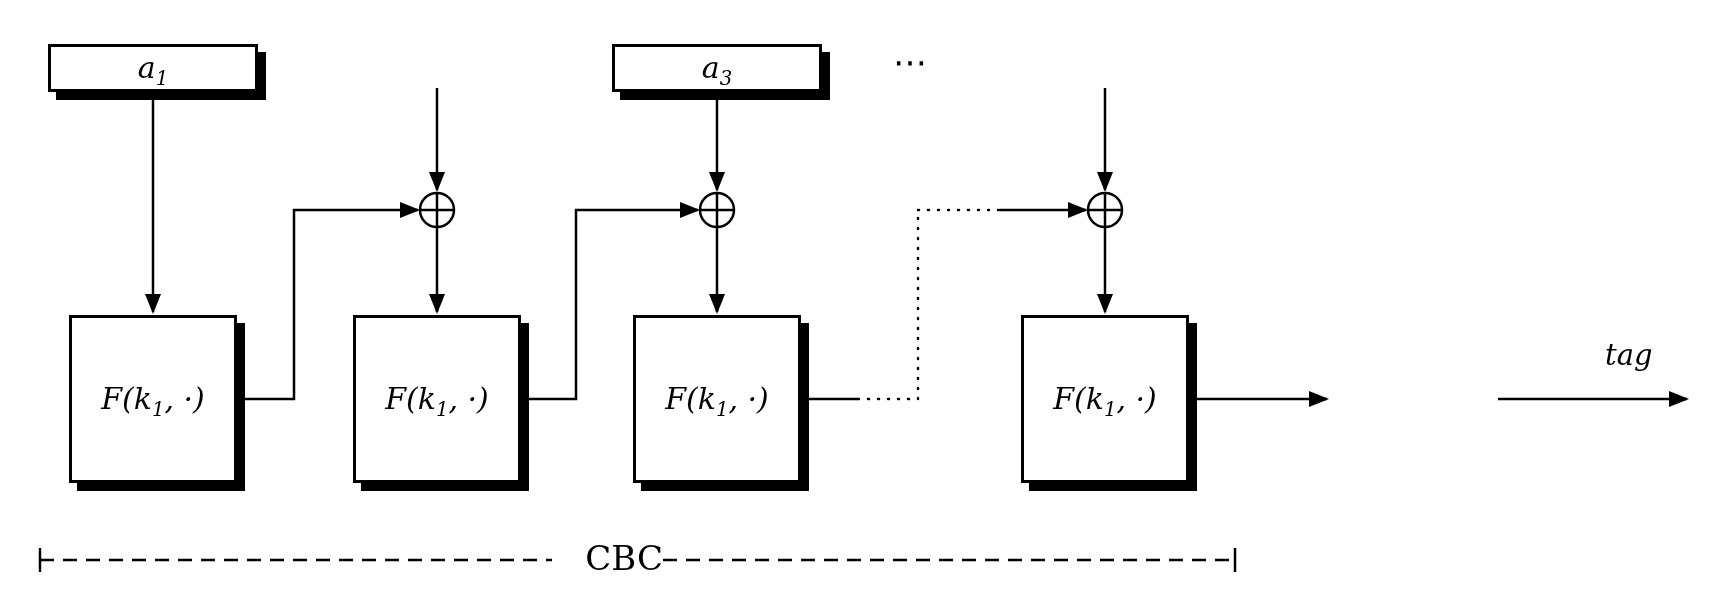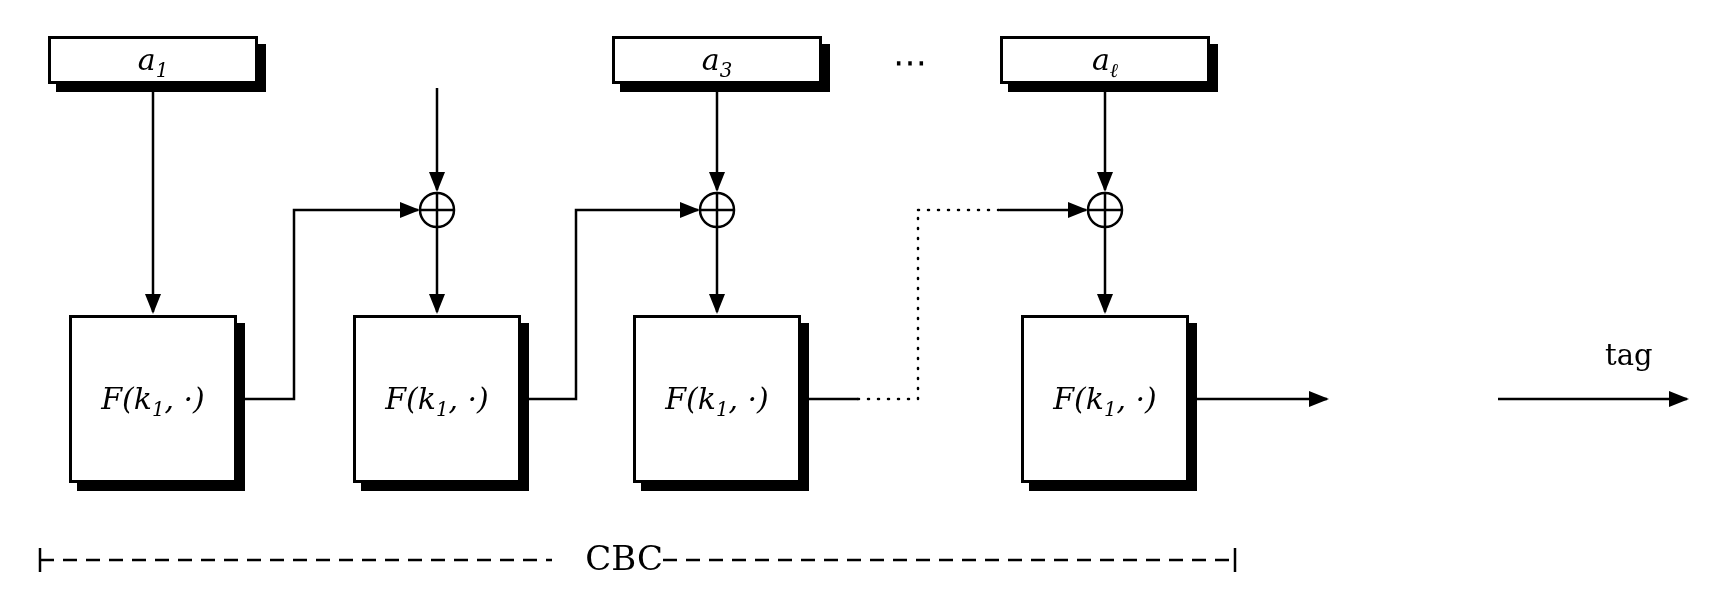--- a/index.html
+++ b/index.html
@@ -13,31 +13,31 @@
   }
   .wires { position:absolute; left:0; top:0; }
   .box {
     position:absolute;
     box-sizing:border-box;
     border:3px solid #000;
     background:#fff;
     box-shadow:8px 8px 0 0 #000;
     display:flex; align-items:center; justify-content:center;
   }
-  .input-box { top:36px; width:210px; height:48px; }
+  .input-box { top:44px; width:210px; height:48px; }
   .f-box     { top:315px; width:168px; height:168px; }
   .lbl { font-style:italic; font-size:30px; line-height:1; white-space:nowrap; }
   .lbl sub { font-size:0.66em; font-style:italic; line-height:0; }
   .dots {
     position:absolute; left:866px; top:42px; width:90px;
     text-align:center; font-size:34px; letter-spacing:2px;
   }
   .tag-label {
     position:absolute; left:1605px; top:338px;
-    font-size:29px;text-align:center;
+    font-style:italic; font-size:29px;text-align:center;
   }
   .cbc-label {
     position:absolute; left:552px; top:538px; width:111px;
     text-align:right; font-size:34px; font-style:normal;
   }
 </style>
 </head>
 <body>
 
 <div class="stage">
@@ -100,23 +100,20 @@
     </g>
   </svg>
 
   <div class="box input-box" style="left:48px">
     <span class="lbl"><span>a</span><sub>1</sub></span>
   </div>
   <div class="box input-box" style="left:612px">
     <span class="lbl"><span>a</span><sub>3</sub></span>
   </div>
   <div class="dots">⋯</div>
-  <div class="box input-box" style="left:1000px">
-    <span class="lbl"><span>a</span><sub>ℓ</sub></span>
-  </div>
 
   <div class="box f-box" style="left:69px">
     <span class="lbl"><span>F(k</span><sub>1</sub><span>, ·)</span></span>
   </div>
   <div class="box f-box" style="left:353px">
     <span class="lbl"><span>F(k</span><sub>1</sub><span>, ·)</span></span>
   </div>
   <div class="box f-box" style="left:633px">
     <span class="lbl"><span>F(k</span><sub>1</sub><span>, ·)</span></span>
   </div>

